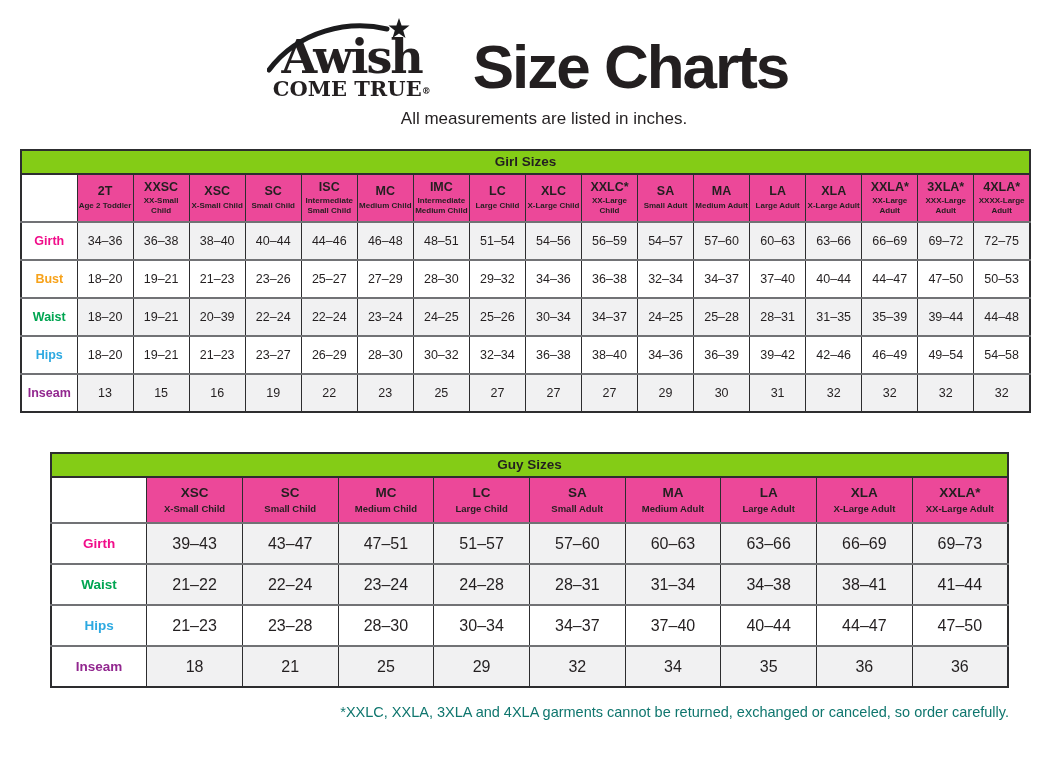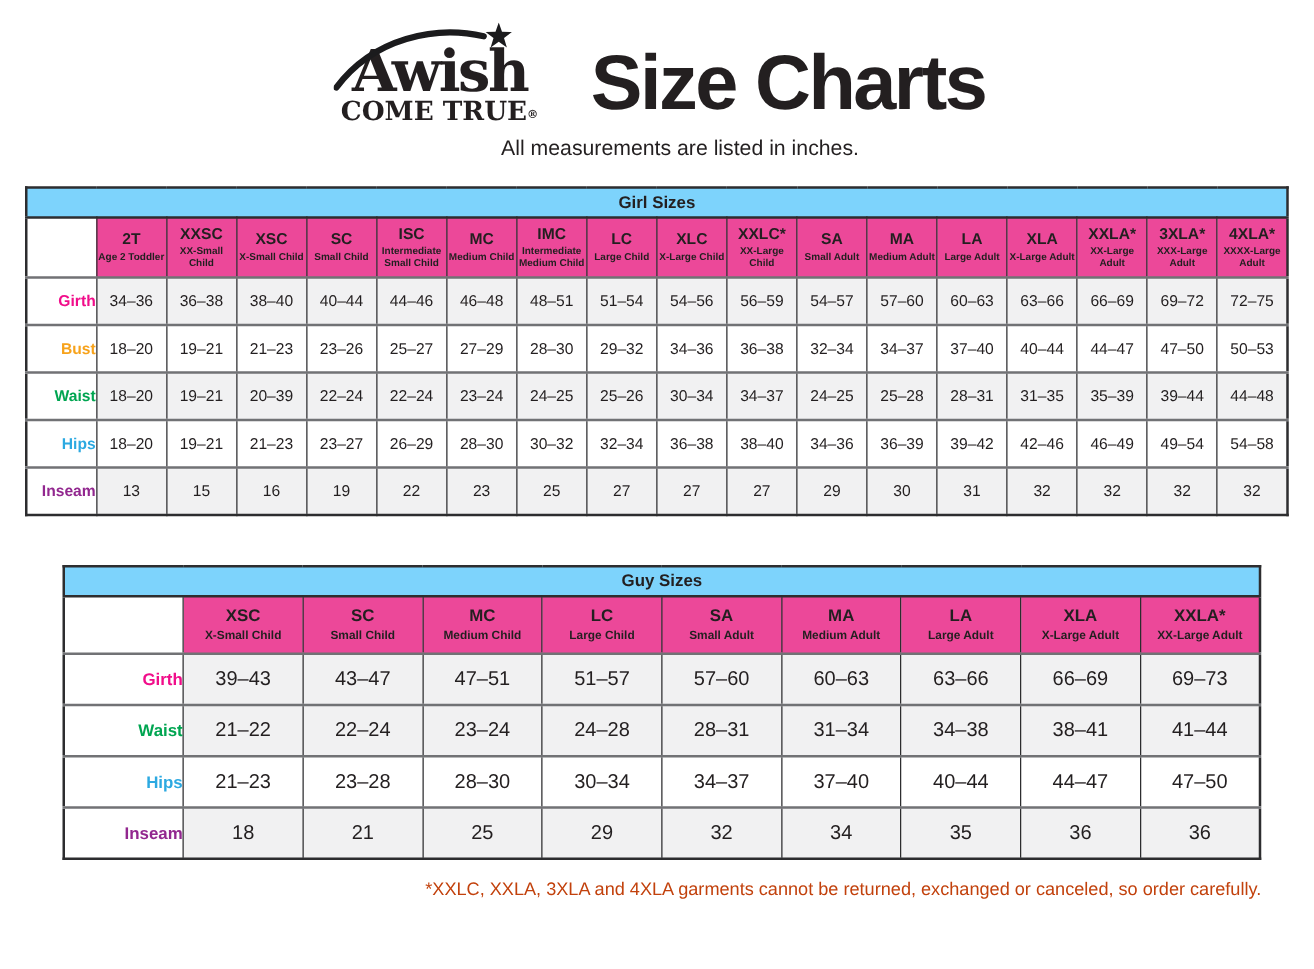--- a/index.html
+++ b/index.html
@@ -17,24 +17,24 @@
   .logo .reg{font-size:9px;vertical-align:2px;}
   .logo-art{position:absolute;left:4px;top:-16px;width:170px;height:60px;pointer-events:none;}
   .page-title{font-size:62px;font-weight:bold;letter-spacing:-2px;margin:0;line-height:1;}
   .subtitle{font-size:17px;margin:10px 0 0 1px;padding-left:36px;}
   
   table.sizes{border-collapse:collapse;table-layout:fixed;border:2px solid #2d2d2f;}
   .sizes th,.sizes td{border-left:1px solid #2d2d2f;padding:0;}
   .sizes th:first-child,.sizes td:first-child{border-left:none;}
   .sizes tbody tr{border-top:2px solid #717275;}
   .sizes thead tr.colrow{border-top:2px solid #2d2d2f;}
-  .sizes .bar{background:#7dd3fc;font-size:13.5px;font-weight:bold;height:19px;text-align:center;padding:1px 0 2px 0;}
+  .sizes .bar{background:#84cc16;font-size:13.5px;font-weight:bold;height:19px;text-align:center;padding:1px 0 2px 0;}
   .sizes .colhead{background:#ec4899;text-align:center;vertical-align:middle;}
   .sizes .code{font-weight:bold;}
-  .sizes .rowlabel{font-weight:bold;text-align:right;background:#ffffff;}
+  .sizes .rowlabel{font-weight:bold;text-align:center;background:#ffffff;}
   .sizes td{text-align:center;background:#ffffff;}
   .sizes tr.stripe td{background:#f1f1f2;}
   
   .girl-wrap{margin:20px 0 0 20px;}
   .girl{width:1011px;}
   .girl .corner{width:56px;}
   .girl .colhead{height:46px;}
   .girl .code{font-size:12.5px;line-height:1.1;}
   .girl .desc{font-size:8px;line-height:1.2;margin-top:2px;}
   .girl td{font-size:12.5px;height:36px;}
@@ -42,21 +42,21 @@
   
   .guy-wrap{margin:39px 0 0 50px;}
   .guy{width:959px;}
   .guy .corner{width:64px;}
   .guy .colhead{height:44px;}
   .guy .code{font-size:13.5px;line-height:1.1;}
   .guy .desc{font-size:9.5px;line-height:1.2;margin-top:2px;}
   .guy td{font-size:16px;height:39px;}
   .guy .rowlabel{font-size:13.5px;}
   
-  .footnote{width:959px;margin:16px 0 0 50px;text-align:right;font-size:14.5px;color:#c2410c;}
+  .footnote{width:959px;margin:16px 0 0 50px;text-align:right;font-size:14.5px;color:#0f766e;}
 </style>
 </head>
 <body>
 
 <div class="header">
   <div class="brand-row">
     <div class="logo">
       <svg class="logo-art" viewBox="0 0 170 60">
         <path d="M2,52 C32,12 82,2 120,11" fill="none" stroke="#1b1b1d" stroke-width="5" stroke-linecap="round"></path>
         <polygon points="132,0 134.6,7.4 142.5,7.6 136.2,12.4 138.5,19.9 132,15.4 125.5,19.9 127.8,12.4 121.5,7.6 129.4,7.4" fill="#1b1b1d"></polygon>

